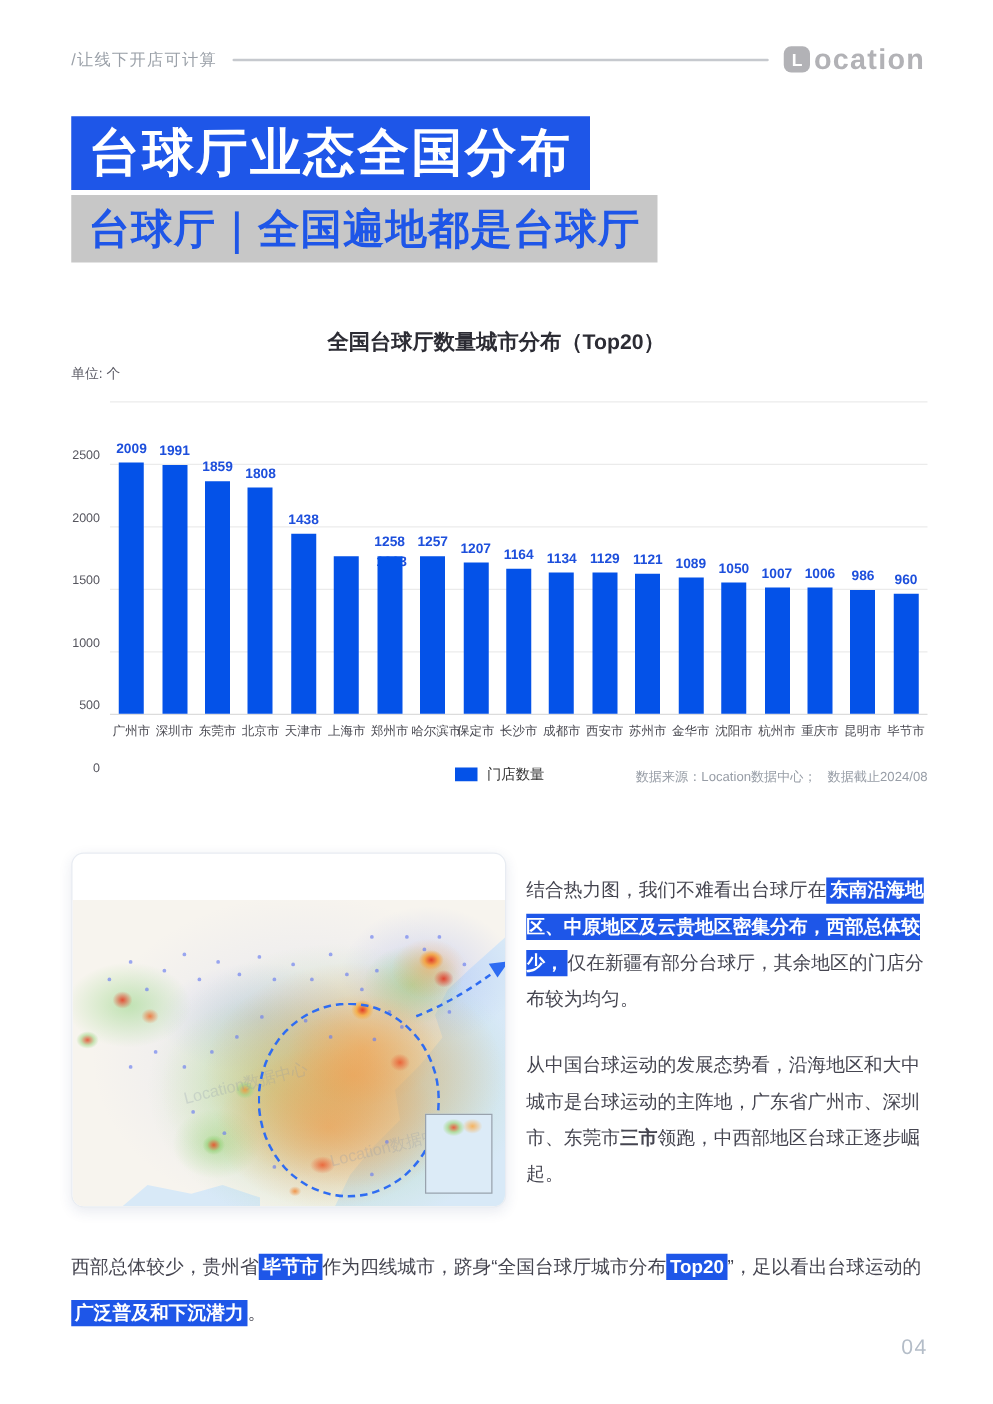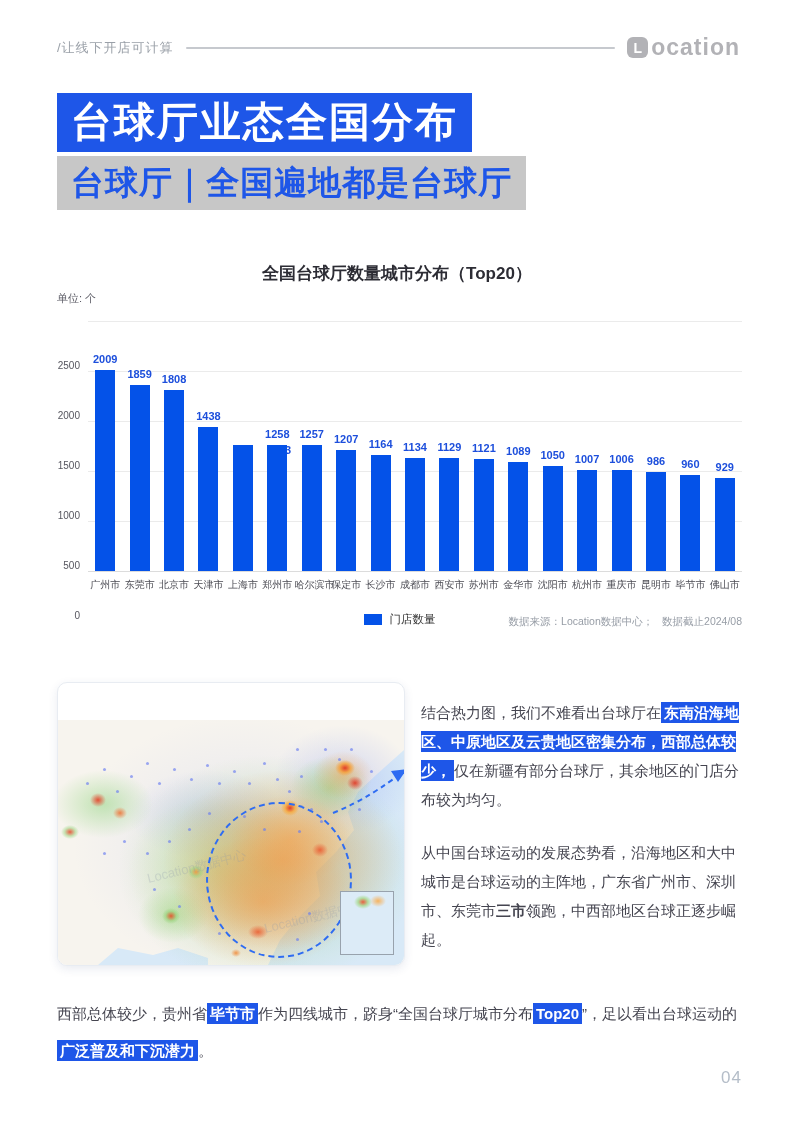--- a/index.html
+++ b/index.html
@@ -151,20 +151,25 @@
         <span class="ylabel" style="top: 50px;">2000</span>
         <div class="gridline" style="top: 0px;"></div>
         <span class="ylabel" style="top: 0px;">2500</span>
         <div class="bars">
           <div class="bar-col">
             <div class="bar" style="height: 200.9px;"></div>
             <span class="bar-value" style="bottom: 205.9px;">2009</span>
             <span class="bar-city">广州市</span>
           </div>
           <div class="bar-col">
+            <div class="bar" style="height: 199.1px;"></div>
+            <span class="bar-value" style="bottom: 204.1px;">1991</span>
+            <span class="bar-city">深圳市</span>
+          </div>
+          <div class="bar-col">
             <div class="bar" style="height: 185.9px;"></div>
             <span class="bar-value" style="bottom: 190.9px;">1859</span>
             <span class="bar-city">东莞市</span>
           </div>
           <div class="bar-col">
             <div class="bar" style="height: 180.8px;"></div>
             <span class="bar-value" style="bottom: 185.8px;">1808</span>
             <span class="bar-city">北京市</span>
           </div>
           <div class="bar-col">
@@ -234,25 +239,20 @@
           </div>
           <div class="bar-col">
             <div class="bar" style="height: 98.6px;"></div>
             <span class="bar-value" style="bottom: 103.6px;">986</span>
             <span class="bar-city">昆明市</span>
           </div>
           <div class="bar-col">
             <div class="bar" style="height: 96px;"></div>
             <span class="bar-value" style="bottom: 101px;">960</span>
             <span class="bar-city">毕节市</span>
-          </div>
-          <div class="bar-col">
-            <div class="bar" style="height: 92.9px;"></div>
-            <span class="bar-value" style="bottom: 97.9px;">929</span>
-            <span class="bar-city">佛山市</span>
           </div>
         </div>
       </div>
     <div class="legend-row">
       <span class="legend">
         <span class="swatch"></span>
         <span>门店数量</span>
       </span>
       <span class="source">数据来源：Location数据中心；&nbsp;&nbsp;&nbsp;数据截止2024/08</span>
     </div>

